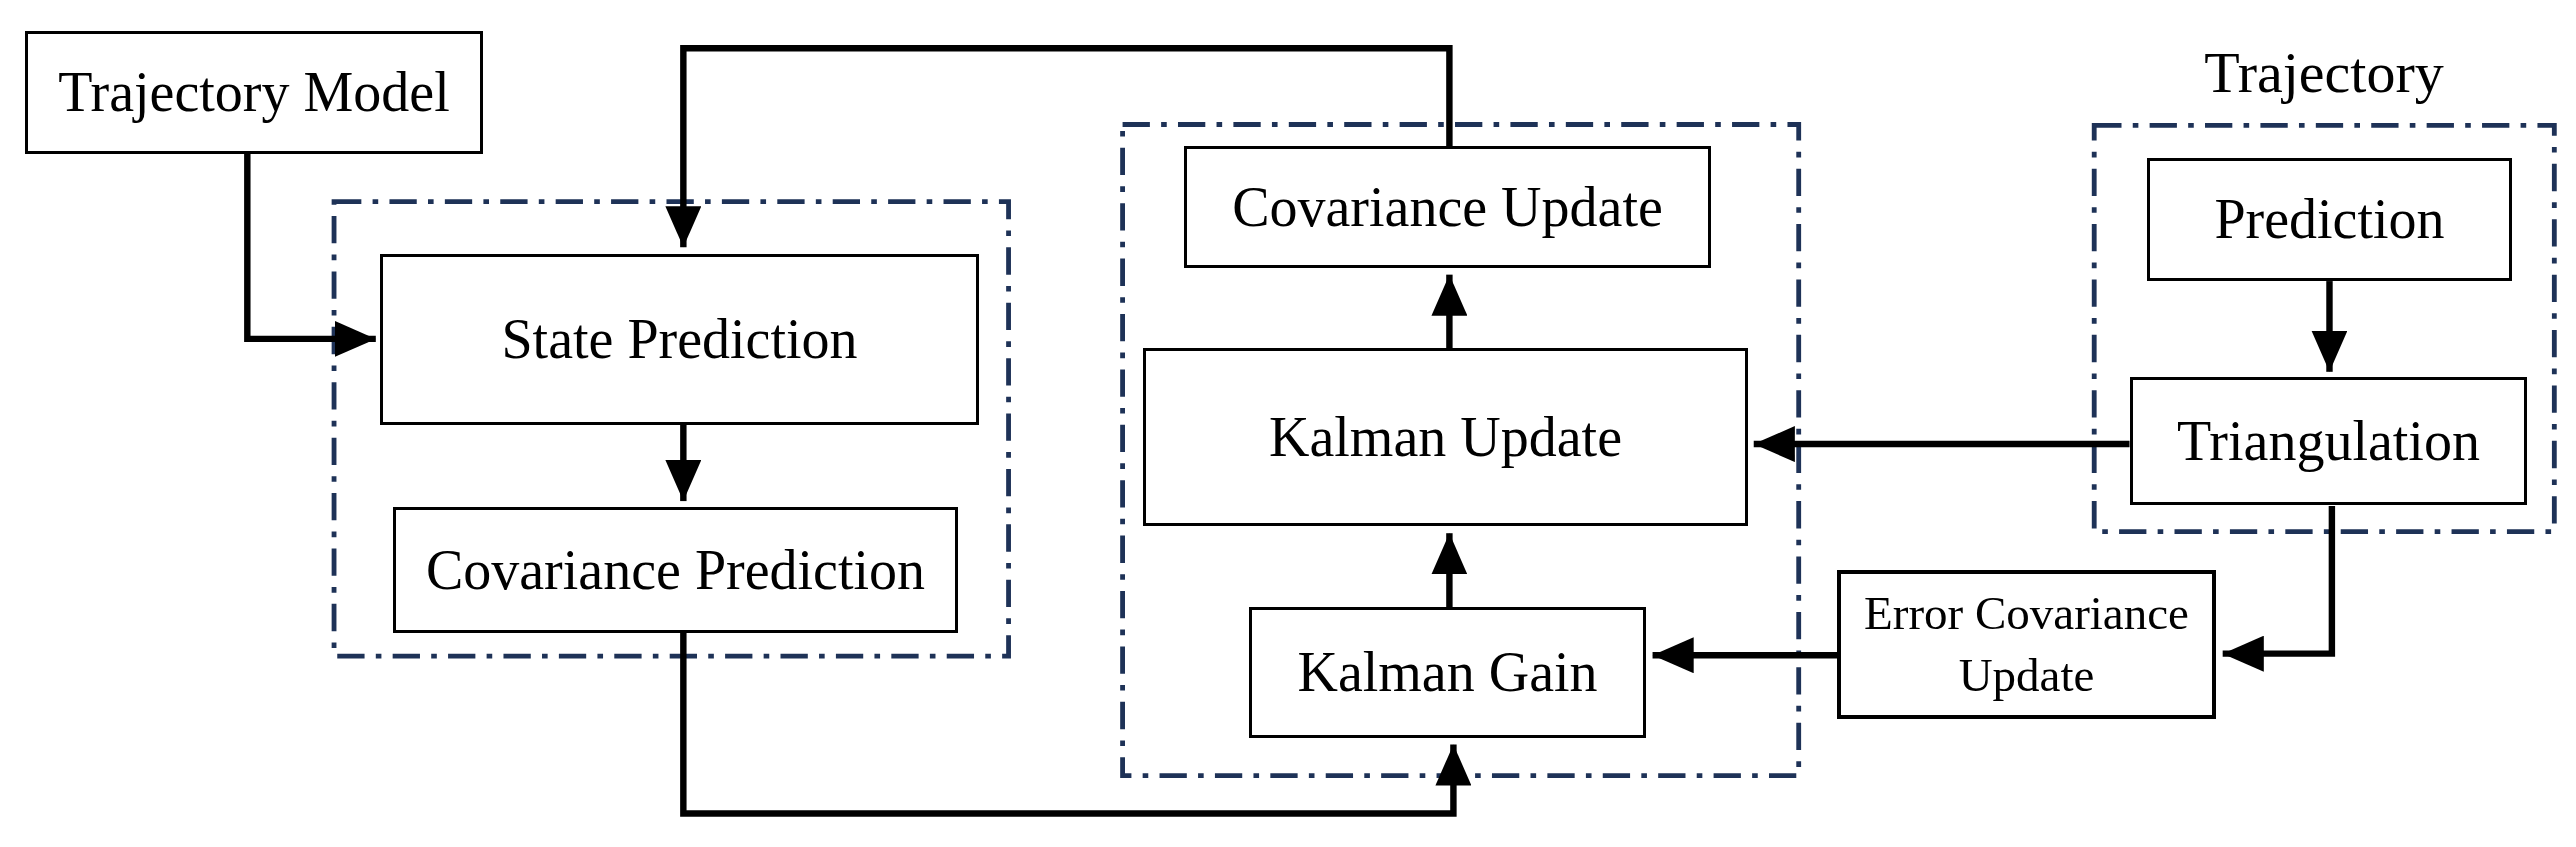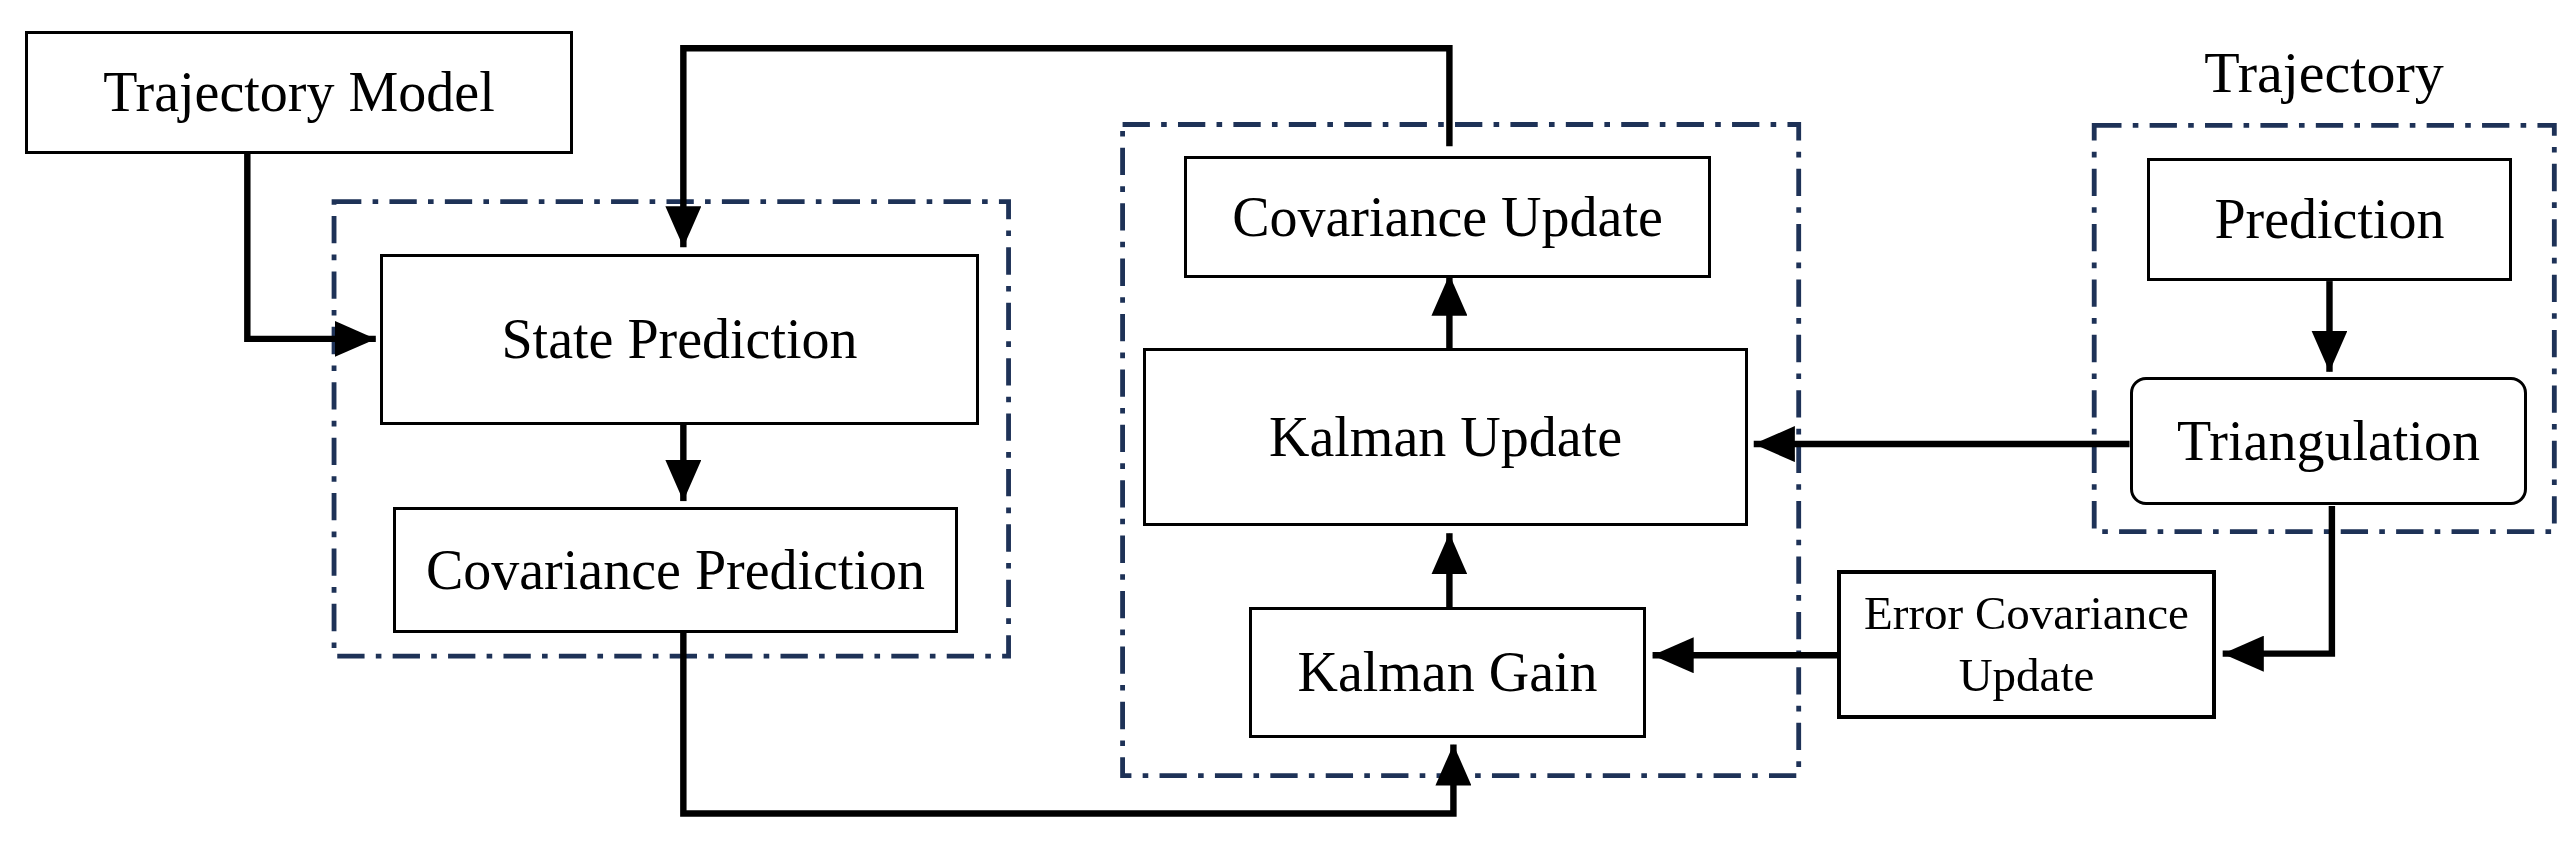--- a/index.html
+++ b/index.html
@@ -85,52 +85,52 @@
     <path class="conn" marker-end="url(#ah)" d="M851,529 V624"></path>
     <path class="conn" marker-end="url(#ah)" d="M851,788 V1013 H1810 V927"></path>
     <path class="conn" marker-end="url(#ah)" d="M1805,756 V664"></path>
     <path class="conn" marker-end="url(#ah)" d="M1805,434 V342"></path>
     <path class="conn" marker-end="url(#ah)" d="M2901,350 V463"></path>
     <path class="conn" marker-end="url(#ah)" d="M2904,630 V814 H2768"></path>
     <path class="conn" marker-end="url(#ah)" d="M2288,816 H2058"></path>
     <path class="conn" marker-end="url(#ah)" d="M2652,553 H2184"></path>
   </svg>
 
-  <div class="node" style="left:25px; top:30.5px; width:548px; height:123px;">
+  <div class="node" style="left:25px; top:30.5px; width:458px; height:123px;">
     <span>Trajectory Model</span>
   </div>
 
   <div class="node" style="left:393px; top:507px; width:565px; height:126px;">
     <span>Covariance Prediction</span>
   </div>
 
   <div class="node" style="left:380px; top:254px; width:599px; height:171px;">
     <span>State Prediction</span>
   </div>
 
-  <div class="node" style="left:1184px; top:156px; width:527px; height:122px;text-align:right;">
+  <div class="node" style="left:1184px; top:146px; width:527px; height:122px;text-align:right;">
     <span>Covariance Update</span>
   </div>
 
   <div class="node" style="left:1143px; top:348px; width:605px; height:178px;">
     <span>Kalman Update</span>
   </div>
 
   <div class="node" style="left:1249px; top:607px; width:397px; height:131px;">
     <span>Kalman Gain</span>
   </div>
 
   <div class="node small" style="left:1837px; top:570px; width:379px; height:149px;">
     <span>Error Covariance Update</span>
   </div>
 
   <div class="node" style="left:2147px; top:158px; width:365px; height:123px;">
     <span>Prediction</span>
   </div>
 
-  <div class="node" style="left:2130px; top:377px; width:397px; height:128px;border-radius:16px;">
+  <div class="node" style="left:2130px; top:377px; width:397px; height:128px;">
     <span>Triangulation</span>
   </div>
 
   <div class="group-label" style="left:2094px; top:39px; width:460px;">Trajectory</div>
 
 </div>
 
 
 </body></html>

